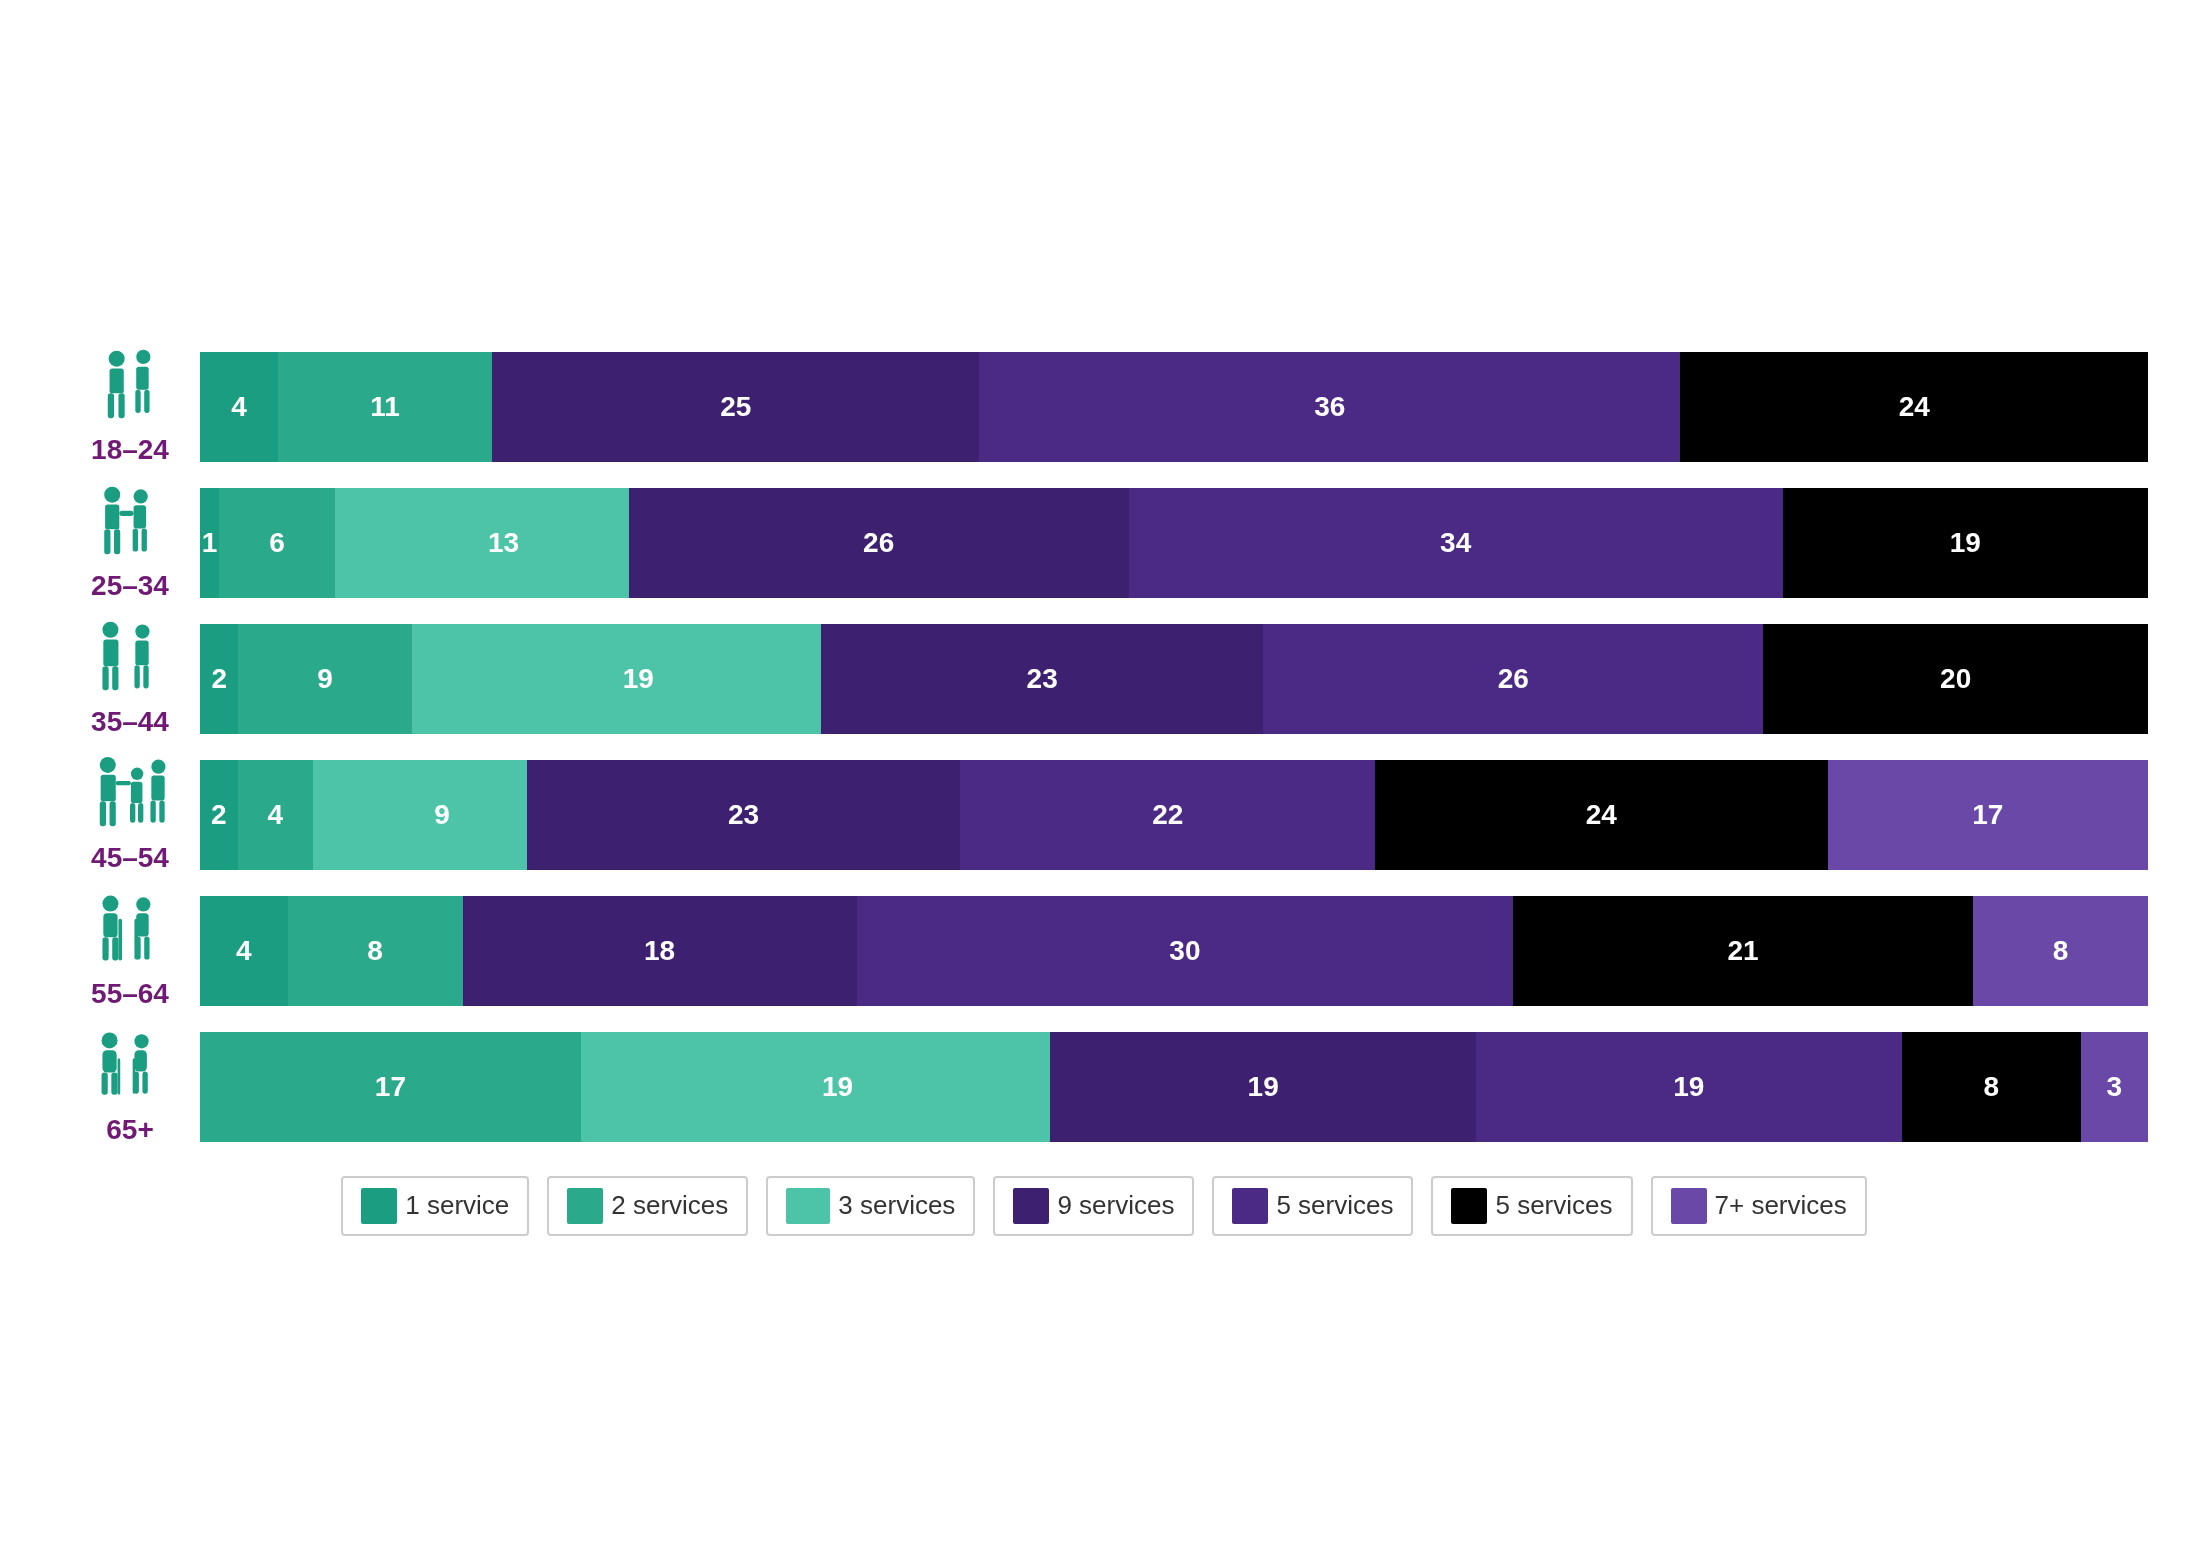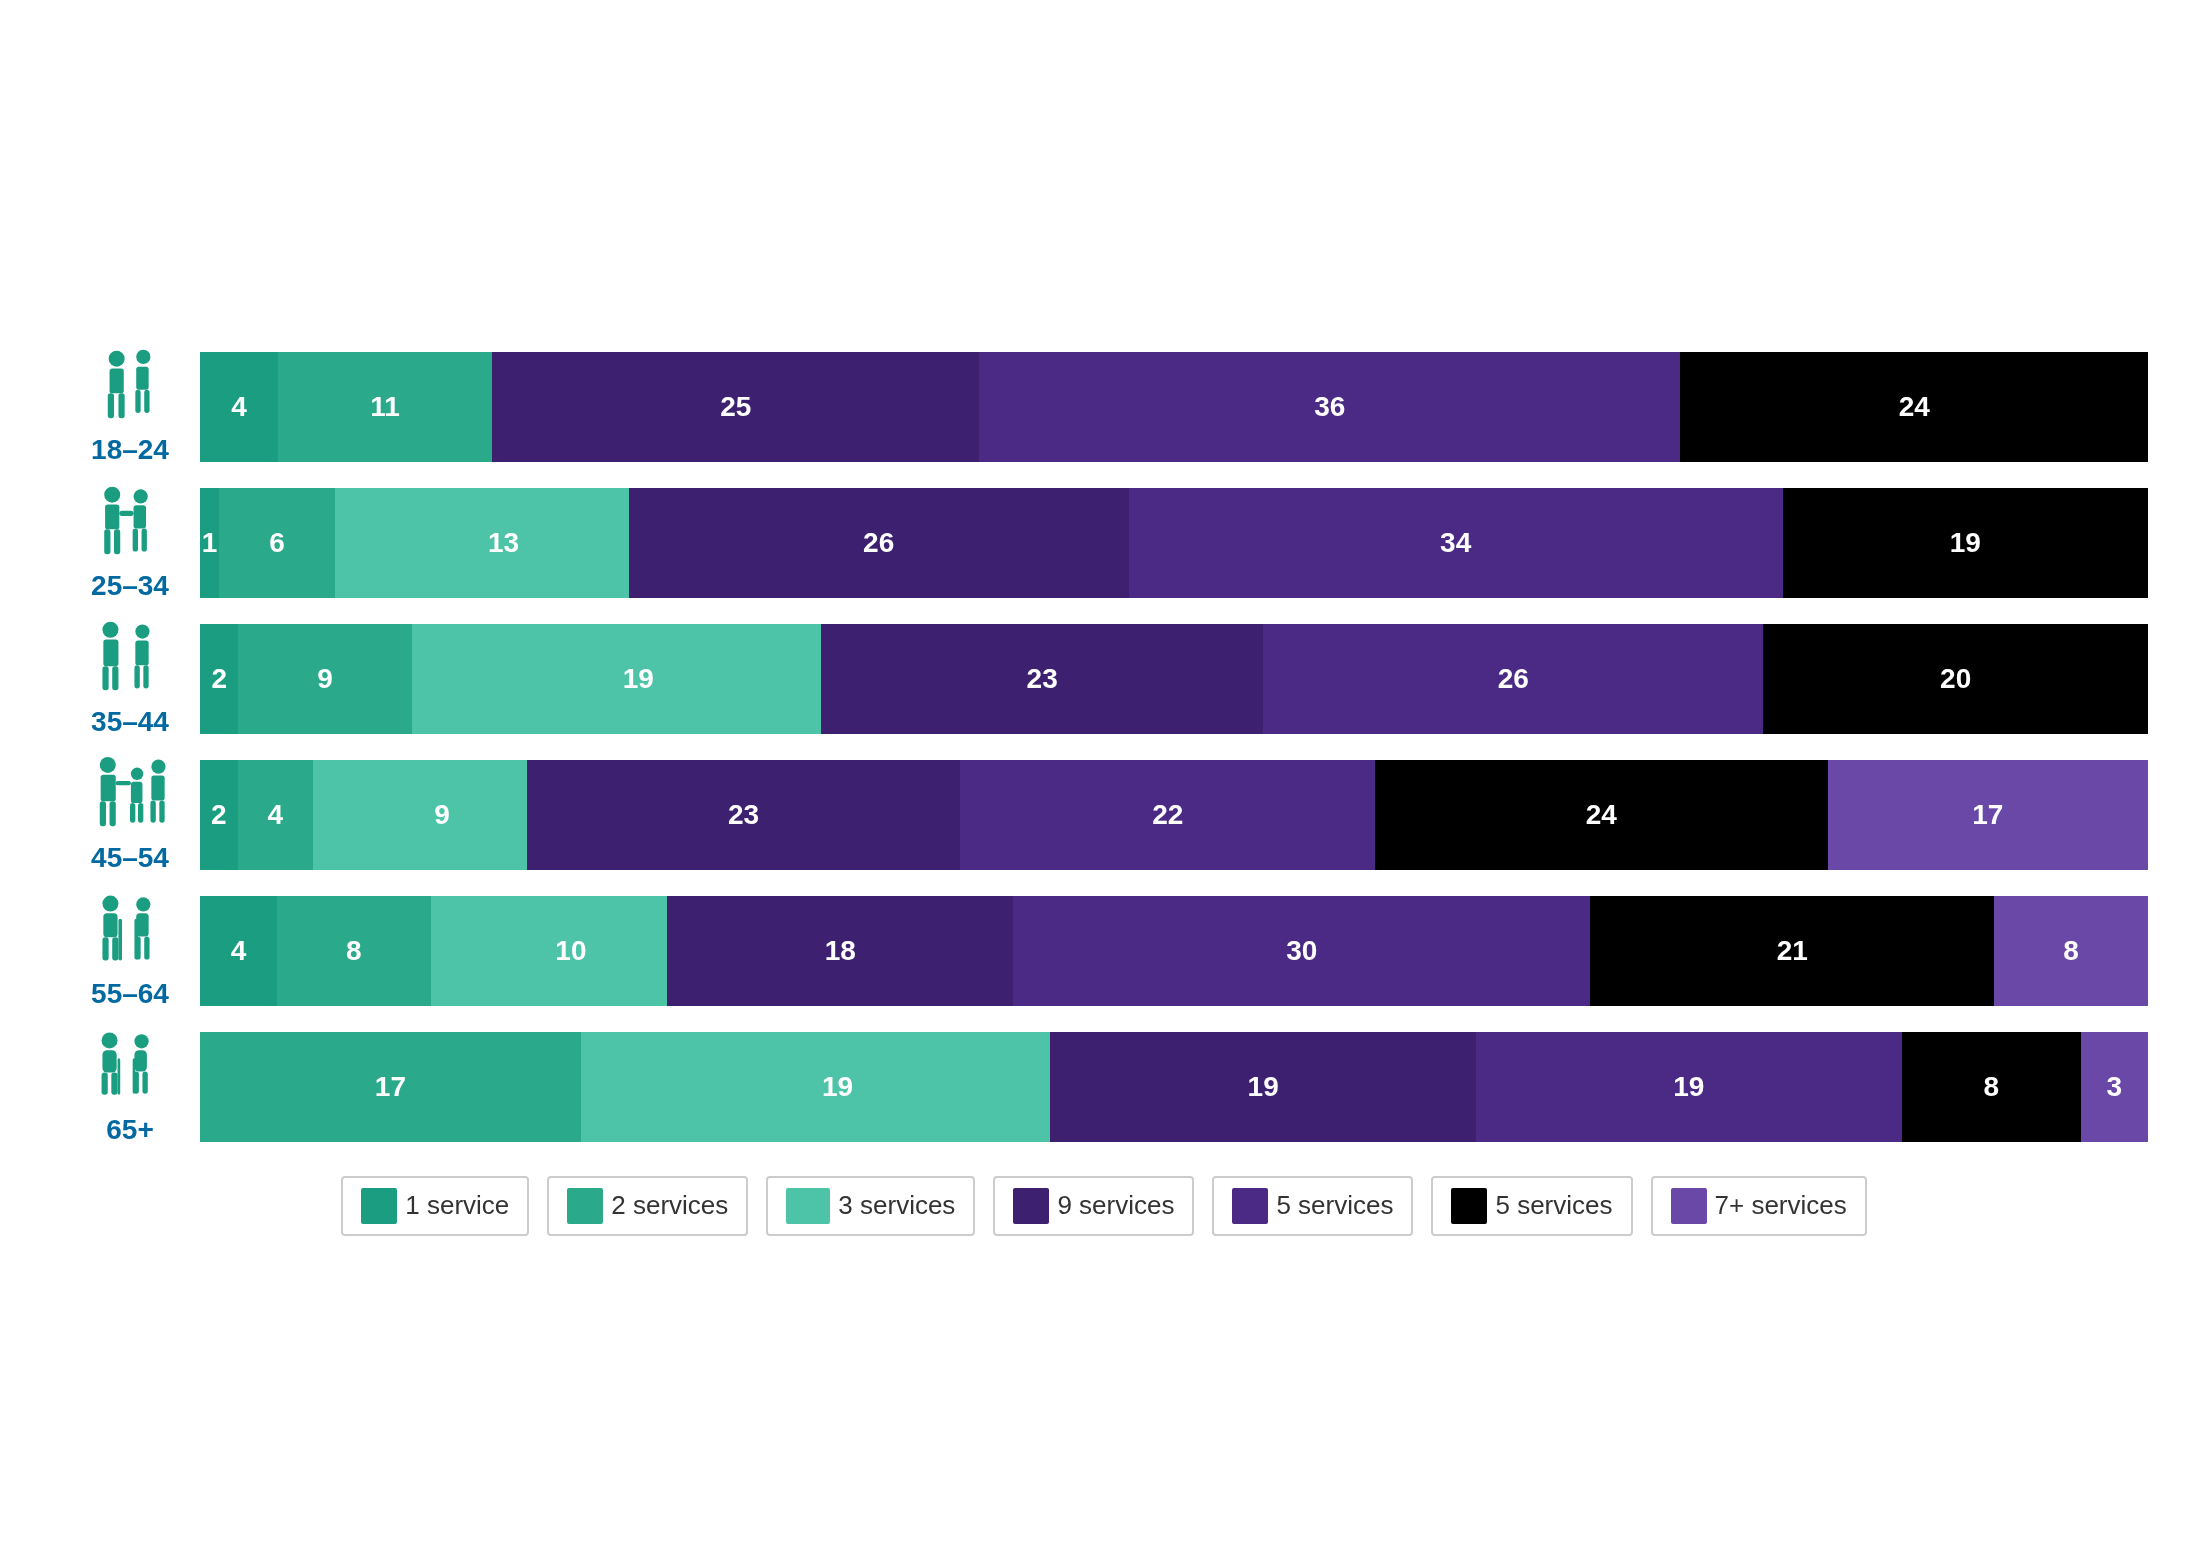--- a/index.html
+++ b/index.html
@@ -40,21 +40,21 @@
     }
 
     .age-icon {
       height: 80px;
       width: 100px;
     }
 
     .age-text {
       font-size: 28px;
       font-weight: bold;
-      color: #0369a1;
+      color: #701a75;
       text-align: center;
     }
 
     .bar-container {
       flex: 1;
       display: flex;
       height: 110px;
     }
 
     .bar-segment {
@@ -254,21 +254,20 @@
 
           <rect x="55" y="30" width="4" height="46" rx="2"></rect>
         </g>
       </svg>
       <span class="age-text">55–64</span>
     </div>
     <div class="bar-container">
 
       <div class="bar-segment seg-1" style="flex:4">4</div>
       <div class="bar-segment seg-2" style="flex:8">8</div>
-      <div class="bar-segment seg-3" style="flex:10">10</div>
       <div class="bar-segment seg-4" style="flex:18">18</div>
       <div class="bar-segment seg-5" style="flex:30">30</div>
       <div class="bar-segment seg-6" style="flex:21">21</div>
       <div class="bar-segment seg-7" style="flex:8">8</div>
     </div>
   </div>
 
   <div class="row">
     <div class="row-label">
       <svg class="age-icon" viewBox="0 0 100 90">

